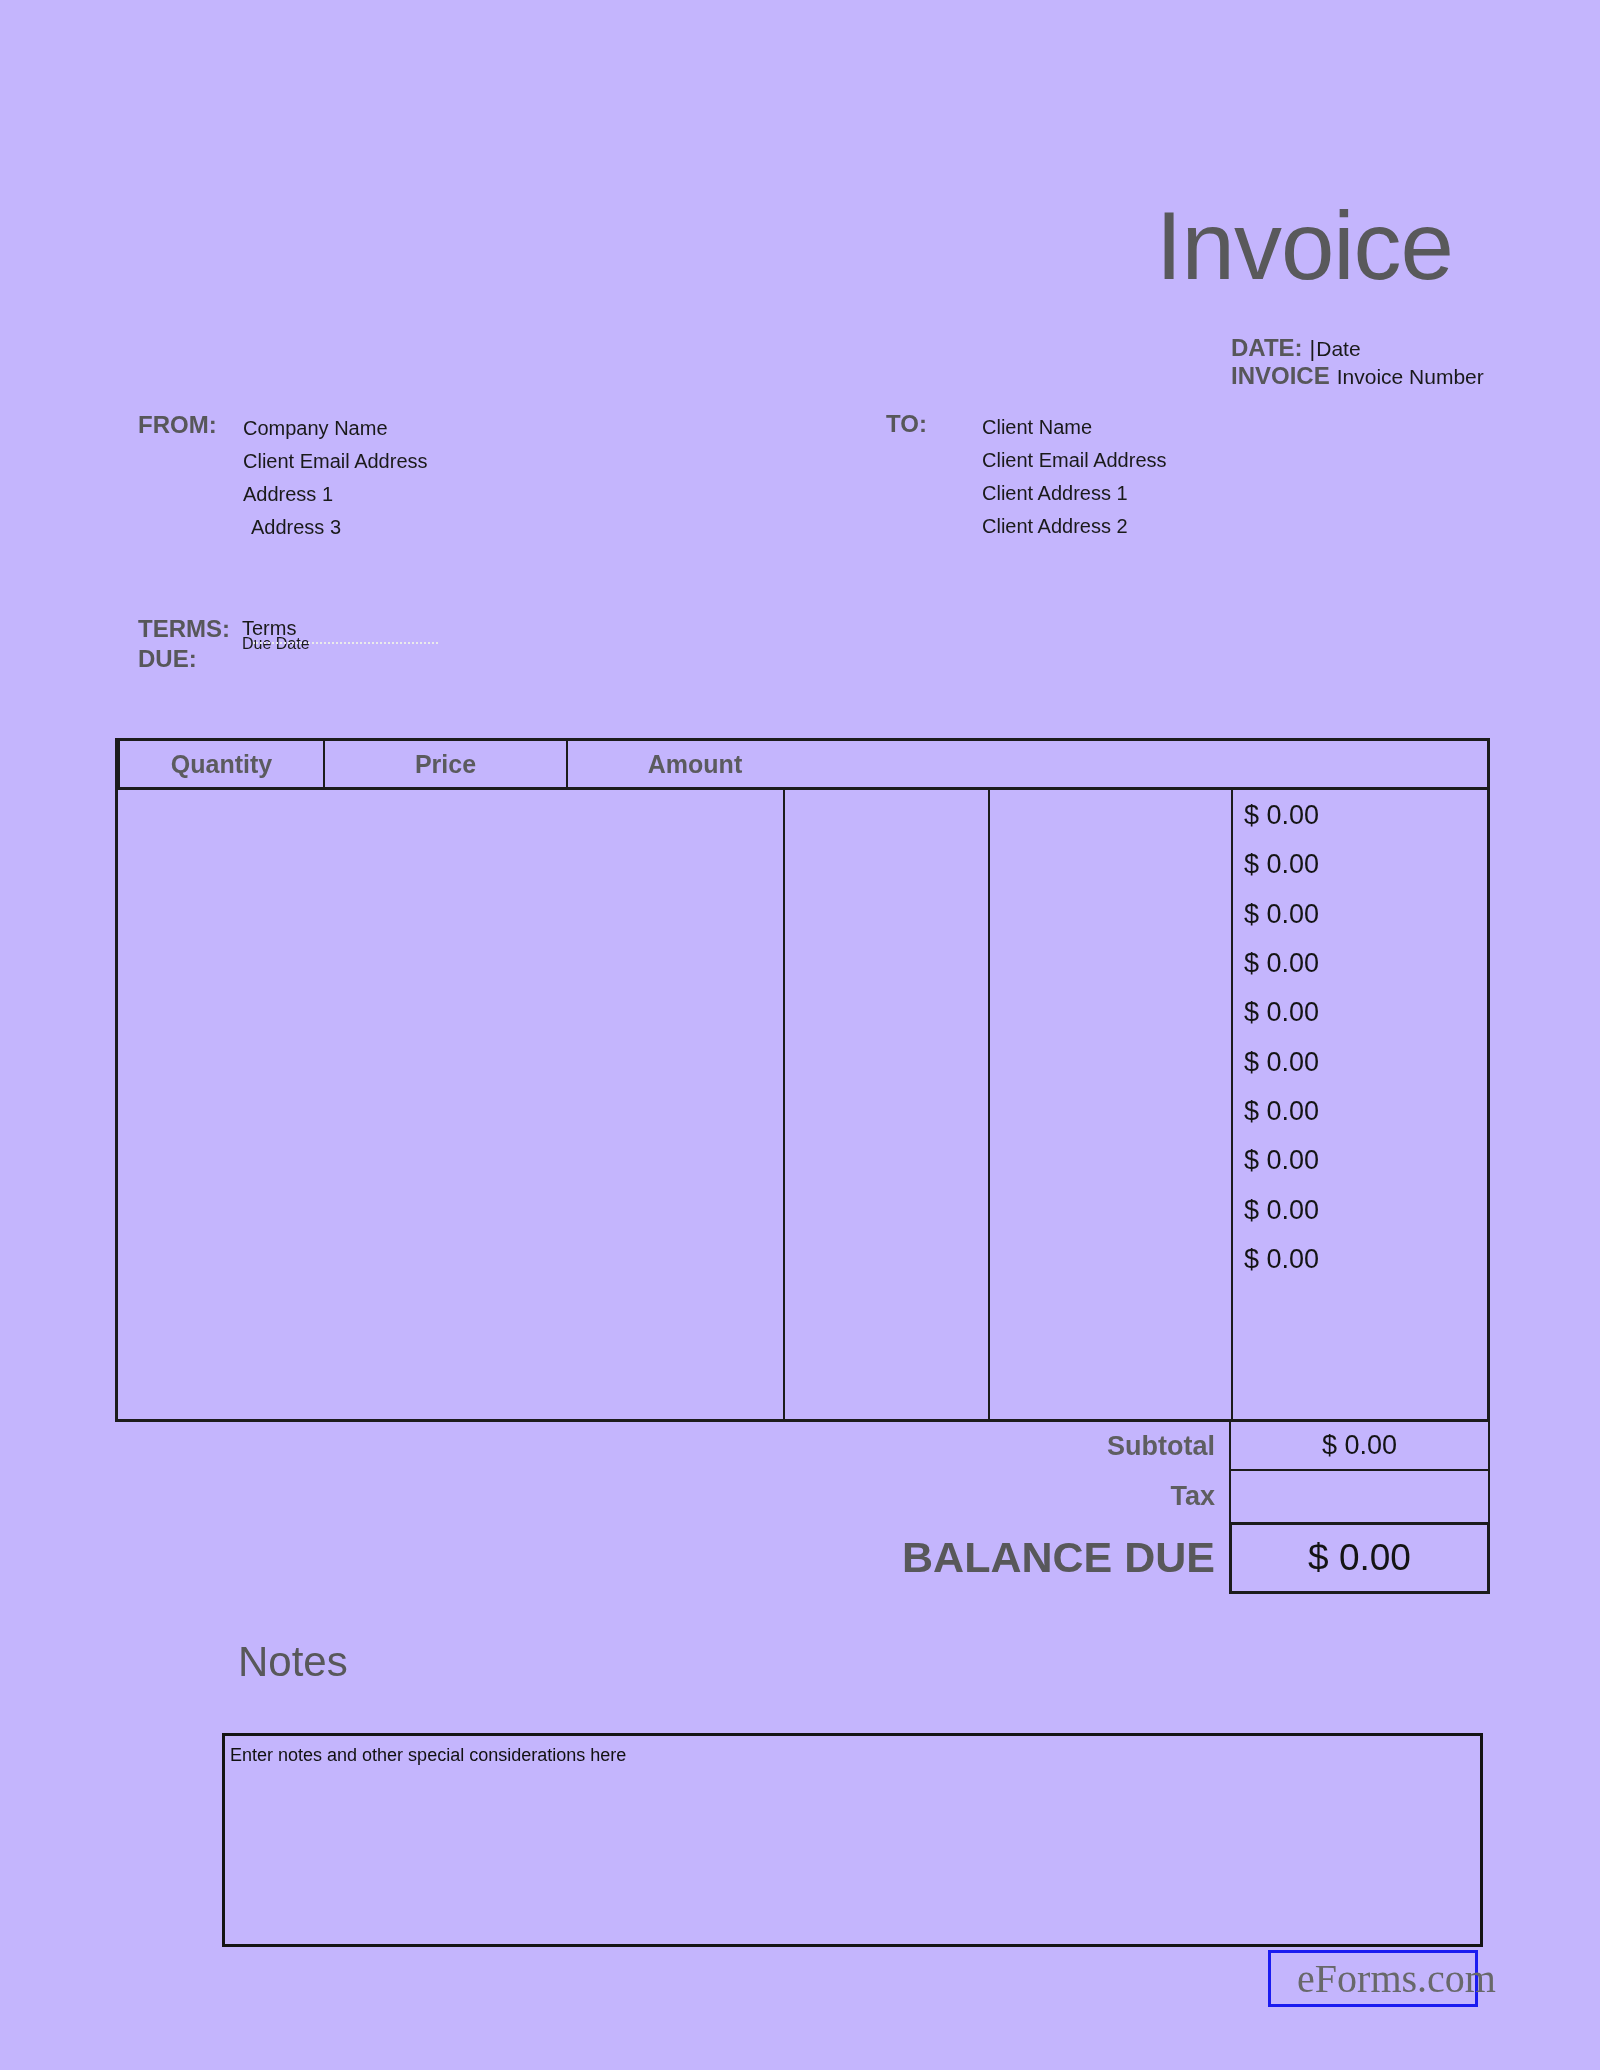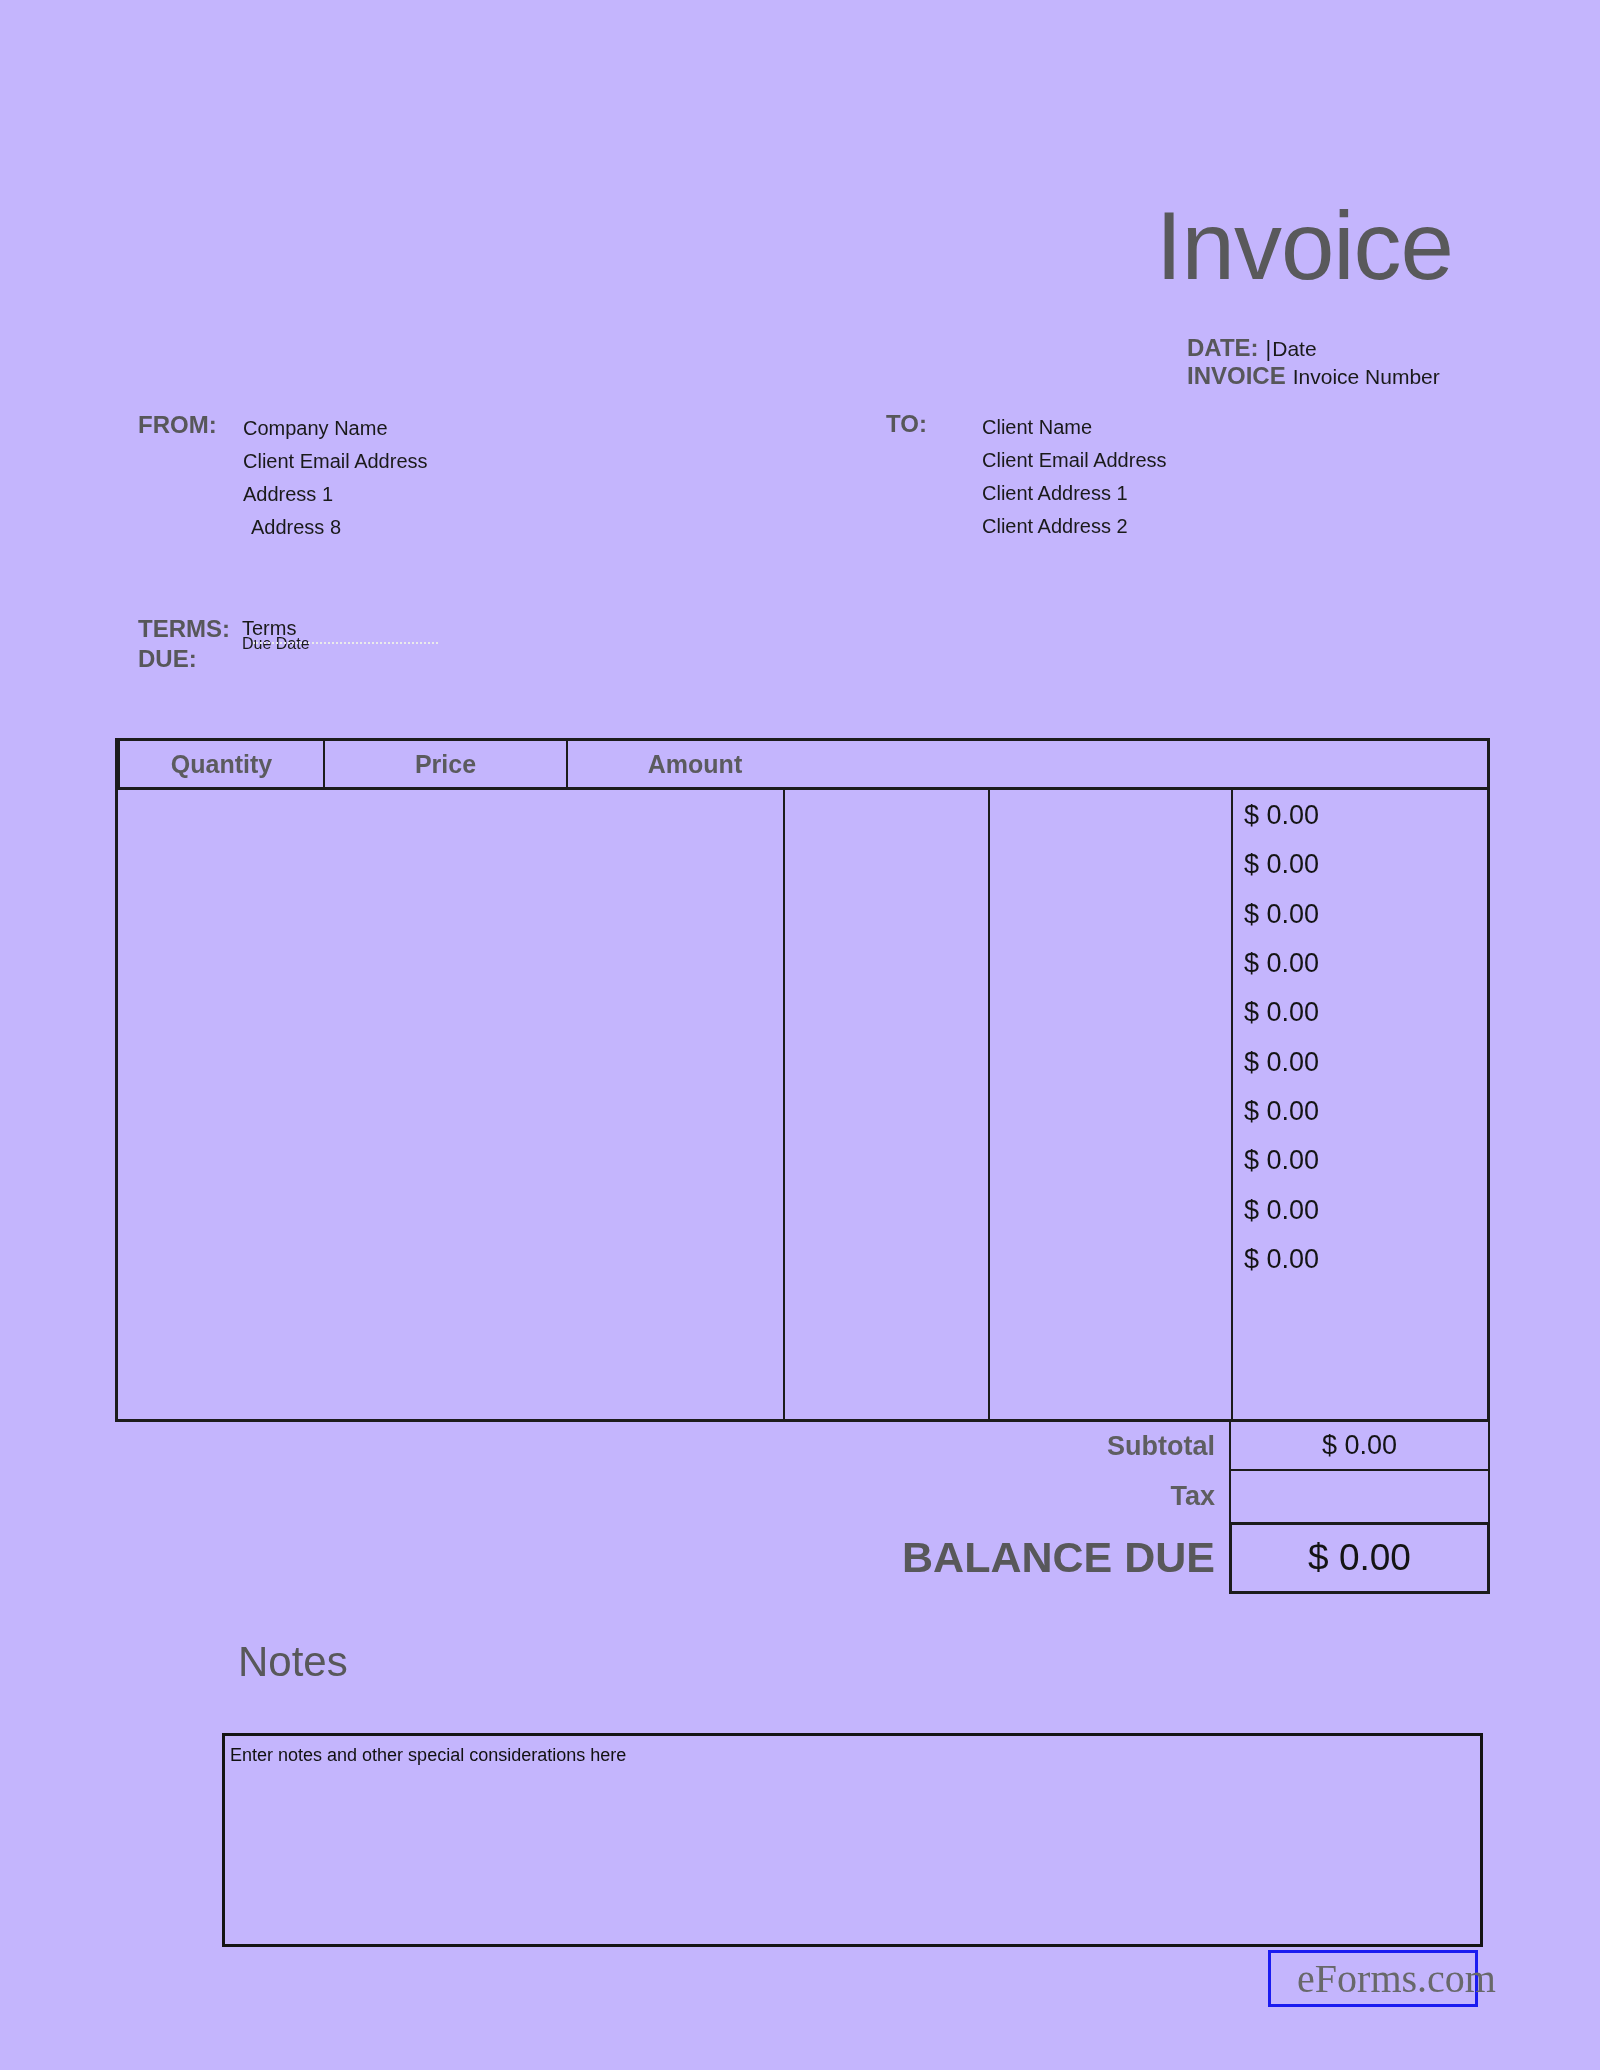--- a/index.html
+++ b/index.html
@@ -19,21 +19,21 @@
     top:198px; right:147px;
     font-size:96px; font-weight:400; color:#59595b;
     letter-spacing:-1px; line-height:1;
   }
 
   
   .meta-line { display:flex; align-items:baseline; white-space:nowrap; }
   .meta-line.date { left:1187px; top:334px; }
   .meta-line.invnum { left:1187px; top:362px; }
   .lbl { font-weight:bold; color:#57575a; font-size:24px; }
-  .meta-line .lbl { margin-right:7px; }
+  .meta-line .lbl { margin-right:7px;margin-left:44px; }
   .cursor-bar { font-size:22px; color:#1a1a1a; font-weight:400; margin-right:1px; }
   .meta-val { font-size:21px; color:#1a1a1a; }
 
   
   .from-label { left:138px; top:411px; font-size:24px; }
   .to-label   { left:886px; top:410px; font-size:24px; }
   .addr-lines { font-size:20px; color:#1a1a1a; }
   .addr-lines > div { height:33px; line-height:33px; }
   .from-lines { left:243px; top:412px; }
   .from-lines > div:nth-child(4) { margin-left:8px; }
@@ -117,21 +117,21 @@
   <div class="abs meta-line invnum">
     <span class="lbl">INVOICE</span>
     <span class="meta-val">Invoice Number</span>
   </div>
 
   <div class="abs lbl from-label">FROM:</div>
   <div class="abs addr-lines from-lines">
     <div>Company Name</div>
     <div>Client Email Address</div>
     <div>Address 1</div>
-    <div>Address 8</div>
+    <div>Address 3</div>
   </div>
 
   <div class="abs lbl to-label">TO:</div>
   <div class="abs addr-lines to-lines">
     <div>Client Name</div>
     <div>Client Email Address</div>
     <div>Client Address 1</div>
     <div>Client Address 2</div>
   </div>
 

